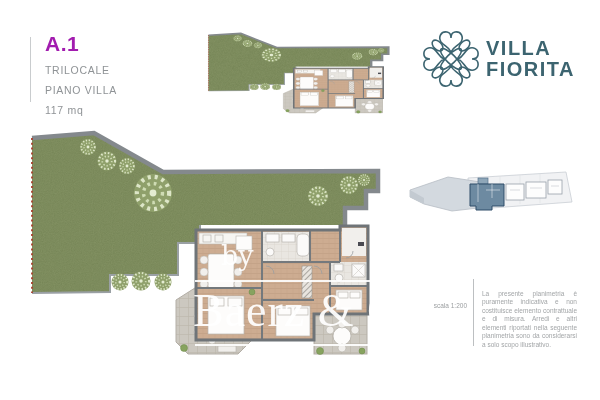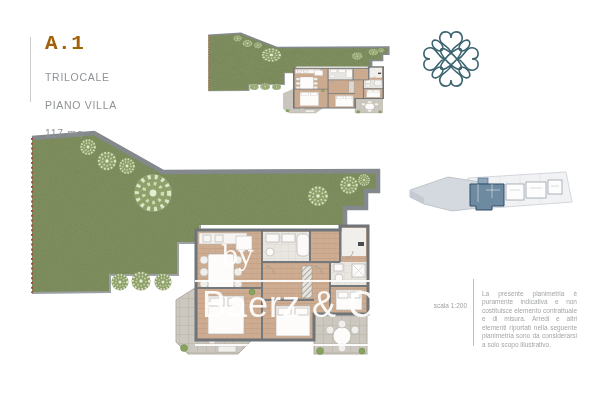--- a/index.html
+++ b/index.html
@@ -3,37 +3,37 @@
 <meta charset="utf-8">
 <style>
   html,body{margin:0;padding:0;background:#fff;}
   .page{position:relative;width:600px;height:400px;background:#fff;overflow:hidden;
         font-family:"Liberation Sans",sans-serif;-webkit-text-size-adjust:none;}
   .art{position:absolute;left:0;top:0;}
 
   
   .unit-divider{position:absolute;left:30px;top:37px;width:1px;height:65px;background:#c9ccce;}
   .unit-info{position:absolute;left:45px;top:32px;}
-  .unit-code{font-size:21px;font-weight:bold;color:#a16207;letter-spacing:.5px;font-family:Liberation Mono, monospace;}
-  .unit-line{font-size:10.5px;color:#8f9396;letter-spacing:.7px;margin-top:16px;}
+  .unit-code{font-size:21px;font-weight:bold;color:#a21caf;letter-spacing:.5px;}
+  .unit-line{font-size:10.5px;color:#8f9396;letter-spacing:.7px;margin-top:8px;}
 
   
   .brand-text{position:absolute;left:486px;top:38px;color:#3c6470;font-weight:bold;
               font-size:20px;letter-spacing:1.5px;line-height:21px;}
 
   
   .watermark{position:absolute;left:193px;top:242px;width:212px;height:142px;
-             color:rgba(255,255,255,.93);text-align:center;pointer-events:none;}
+             color:rgba(255,255,255,.93);text-align:right;pointer-events:none;}
   .wm-by{position:absolute;left:28px;top:-2px;font-family:"DejaVu Serif",serif;font-size:27px;}
   .wm-rule{position:absolute;left:2px;right:0;height:2px;background:rgba(255,255,255,.9);}
   .wm-rule.r1{top:38px;}
   .wm-rule.r2{top:102px;}
   .wm-rule.r3{top:137px;}
-  .wm-name{position:absolute;top:42px;left:0;width:100%;font-family:Liberation Sans, sans-serif;
-           font-size:36px;letter-spacing:1px;white-space:nowrap;}
+  .wm-name{position:absolute;top:42px;left:0;width:100%;font-family:Liberation Serif, serif;
+           font-size:46px;letter-spacing:1px;white-space:nowrap;}
   .wm-tagline{position:absolute;top:111px;left:6px;width:100%;font-family:"DejaVu Serif",serif;
               font-size:13.5px;letter-spacing:7px;white-space:nowrap;}
 
   
   .scale-label{position:absolute;left:423px;top:302px;width:44px;font-size:6.5px;
                color:#9b9ea0;text-align:right;}
   .disc-divider{position:absolute;left:473px;top:279px;width:1px;height:67px;background:#bcbfc1;}
   .disc-text{position:absolute;left:482px;top:290px;width:95px;font-size:6.5px;line-height:1.3;
              color:#a2a5a7;text-align:justify;}
 </style>
@@ -226,20 +226,24 @@
   </svg>
 
   <div class="unit-divider"></div>
   <div class="unit-info">
     <div class="unit-code">A.1</div>
     <div class="unit-line">TRILOCALE</div>
     <div class="unit-line">PIANO VILLA</div>
     <div class="unit-line">117 mq</div>
   </div>
 
+  <div class="brand-text">
+    <div>VILLA</div>
+    <div>FIORITA</div>
+  </div>
 
   <div class="watermark">
     <span class="wm-by">by</span>
     <div class="wm-rule r1"></div>
     <div class="wm-name">Baerz &amp; Co</div>
     <div class="wm-rule r2"></div>
     <div class="wm-tagline">FIORITA HOMES</div>
     <div class="wm-rule r3"></div>
   </div>
 

